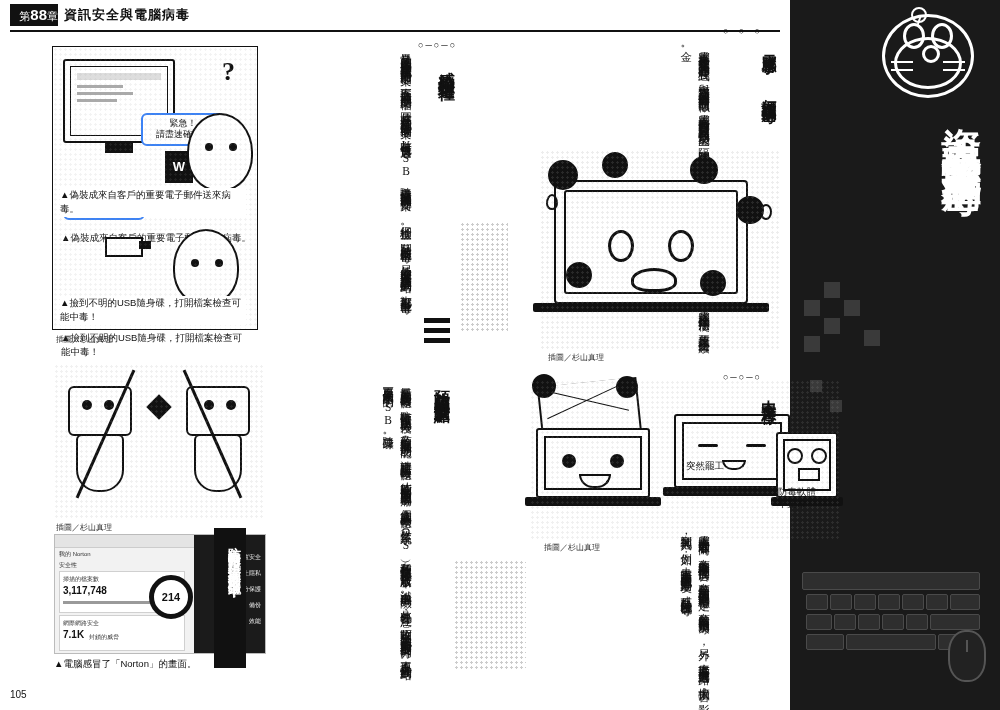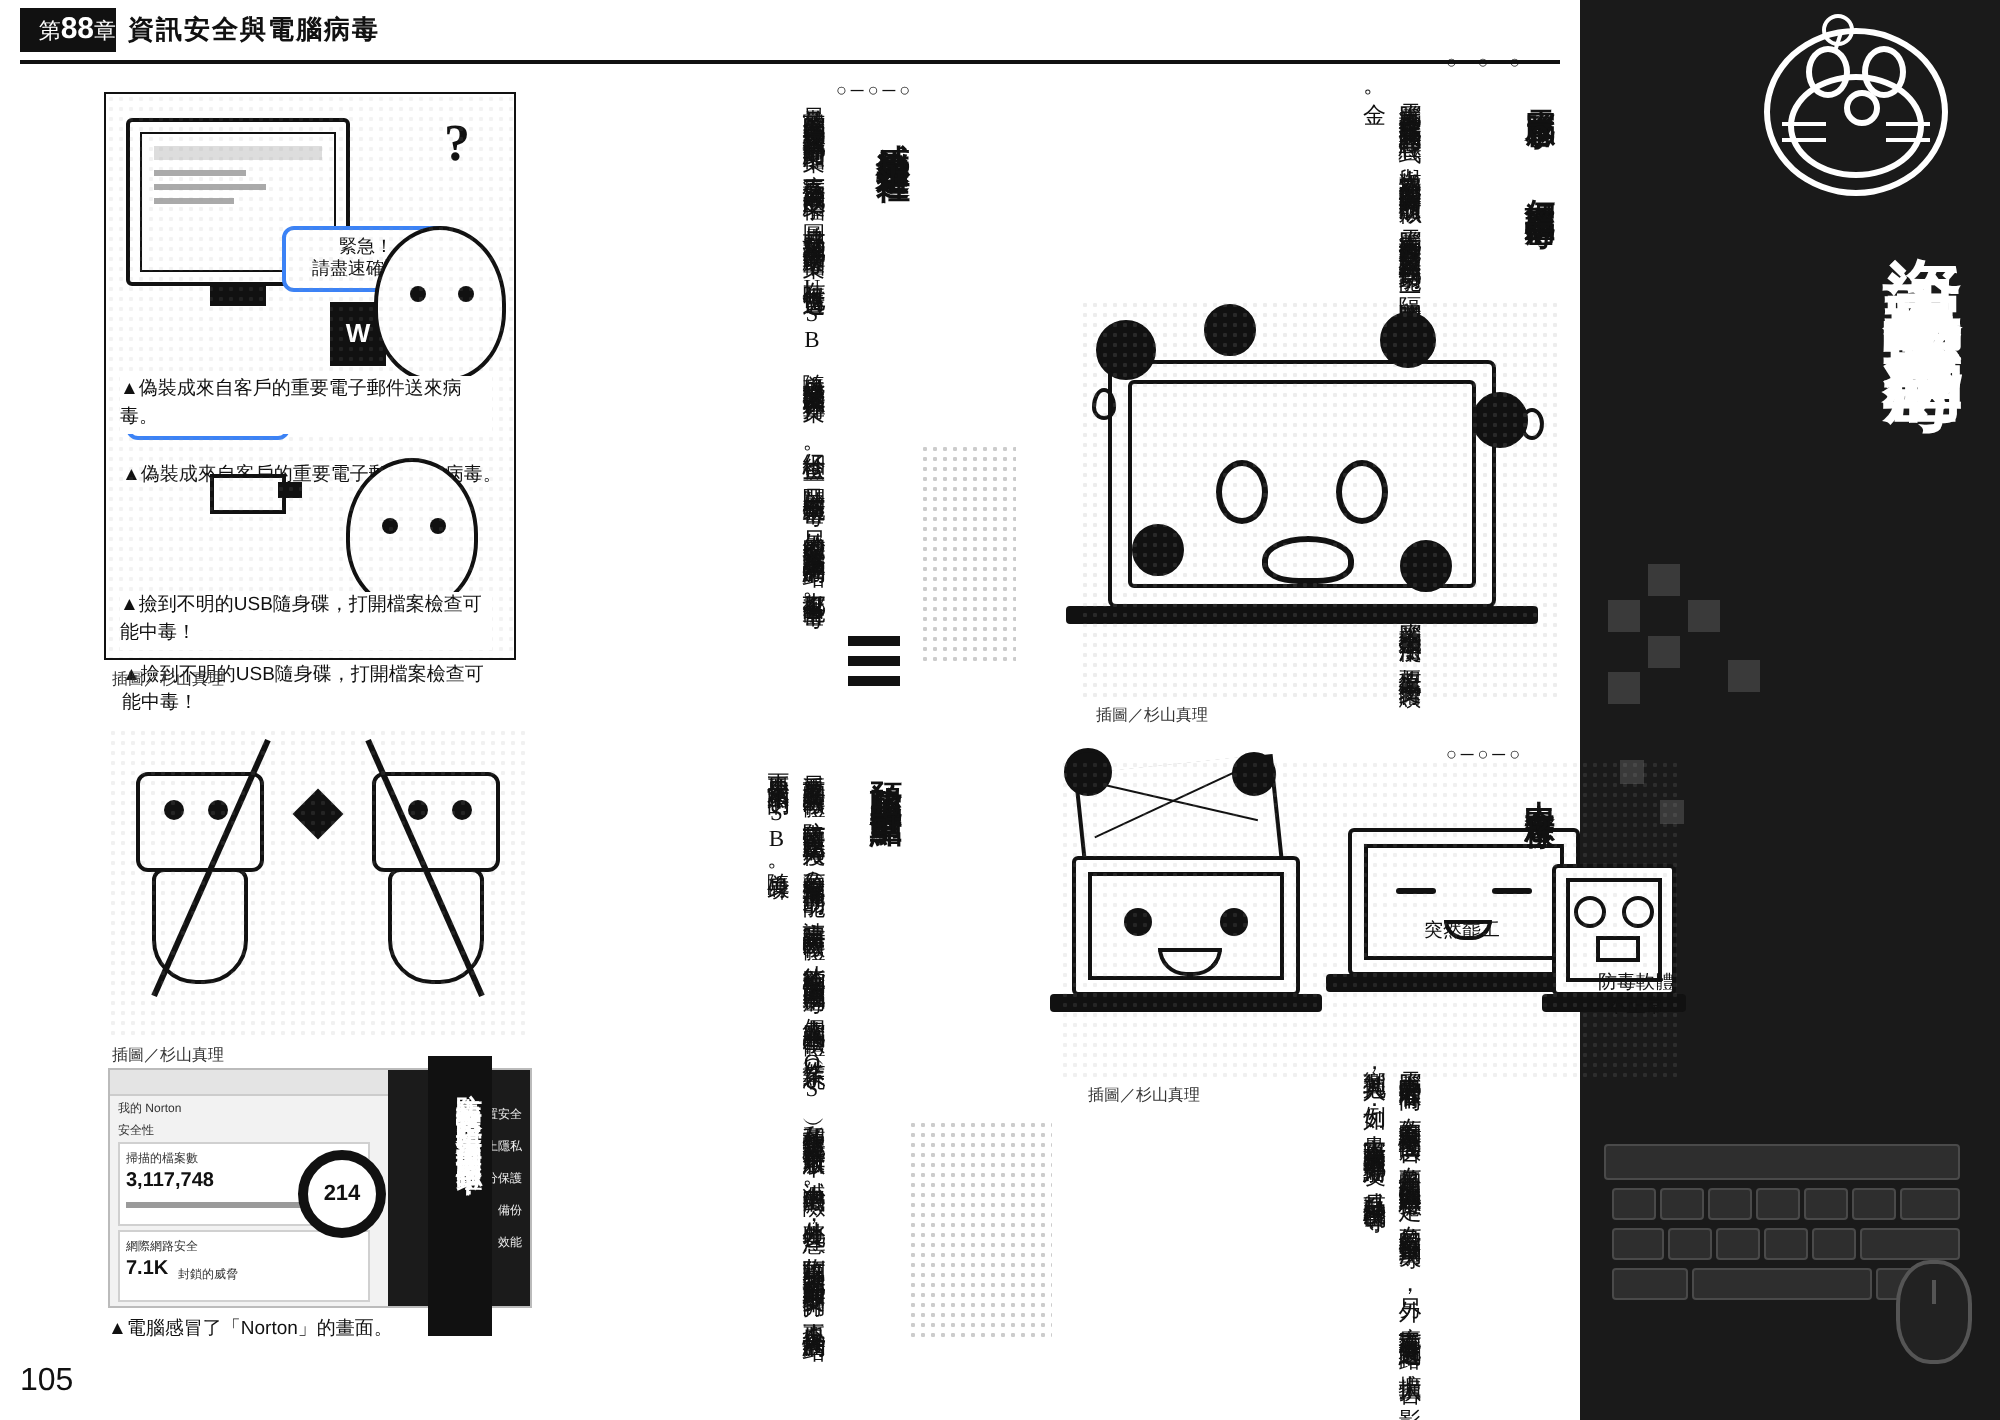--- a/index.html
+++ b/index.html
@@ -97,35 +97,35 @@
   .shot .lbl{position:absolute;font-size:6px;color:#333;white-space:nowrap;}
   .shot .lbl.w{color:#eee;}
   .shot .bar{position:absolute;background:#9a9a9a;height:3px;}
 
   .banner-dark{
     position:absolute;background:#111;color:#fff;font-family:"Liberation Serif",serif;
     writing-mode:vertical-rl;text-orientation:upright;font-size:13px;letter-spacing:3px;
     padding:8px 3px;font-weight:bold;
   }
 
-  .page-num{position:absolute;left:10px;bottom:10px;font-size:16px;color:#111;}
+  .page-num{position:absolute;left:10px;bottom:10px;font-size:10px;color:#111;}
   .footnote{position:absolute;left:36px;bottom:10px;font-size:10px;color:#111;}
 
   .dots{position:absolute;font-size:9px;letter-spacing:2px;color:#111;}
   .halftone{
     position:absolute;opacity:.5;
     background-image:radial-gradient(#999 1px, transparent 1.2px);
     background-size:5px 5px;
   }
   .bug{position:absolute;border:2px solid #111;border-radius:50%;background:#111;}
   .bug:before,.bug:after{content:"";position:absolute;background:#111;}
   .laptop{position:absolute;border:2px solid #111;background:#fff;}
   .laptop .base{position:absolute;left:-12%;bottom:-10px;width:124%;height:9px;background:#111;border-radius:2px;}
 
-  .tiny-label{position:absolute;font-size:9.5px;color:#111;text-align:center;line-height:1.3;}
+  .tiny-label{position:absolute;font-size:9.5px;color:#111;text-align:left;line-height:1.3;}
   .blk{position:absolute;background:#111;}
 </style>
 </head>
 <body>
 
 <div class="page">
 
   <div class="chapter-tag">
     <span>第</span><span class="num">88</span><span>章</span>
   </div>

